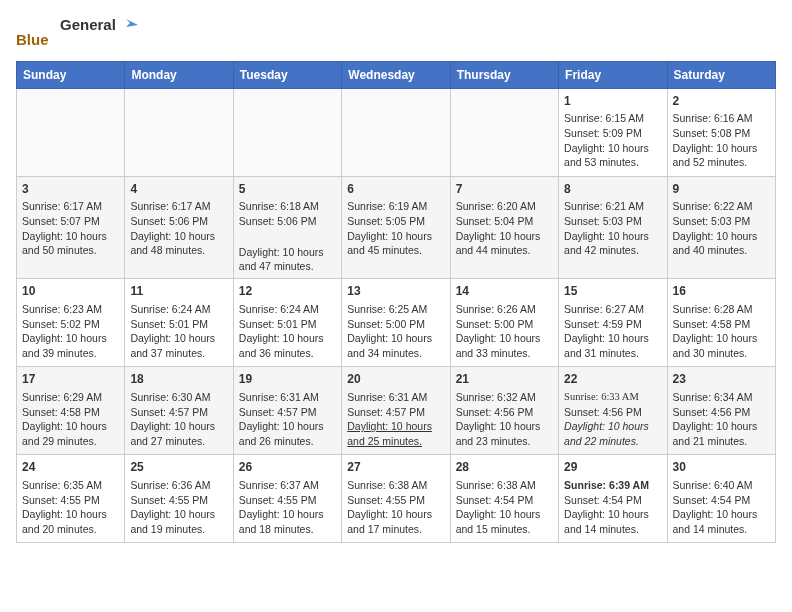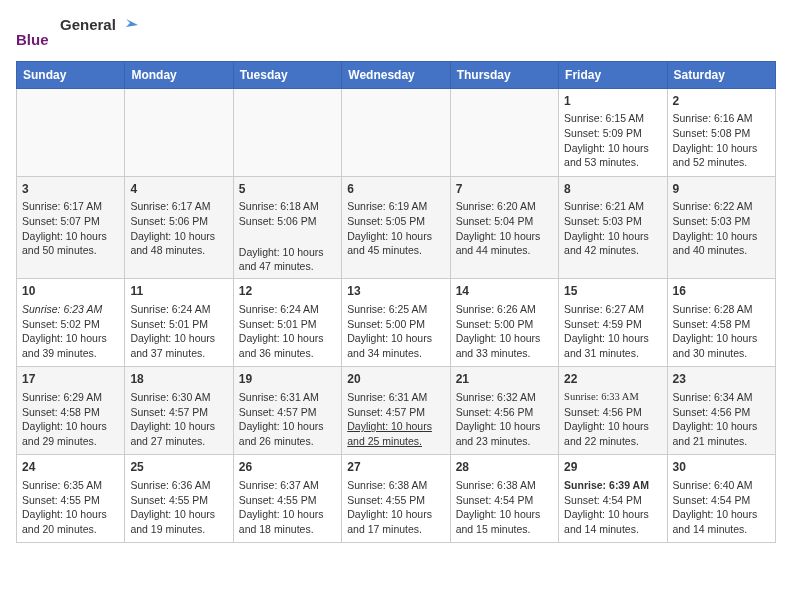--- a/index.html
+++ b/index.html
@@ -77,21 +77,21 @@
 
 <div class="header">
   <div class="logo">
   <div style="display:flex;flex-direction:column;line-height:1.15;">
     <div style="display:flex;align-items:center;gap:2px;margin-left:44px;">
       <span style="font-size:15px;font-weight:bold;color:#333;">General</span>
       <svg width="22" height="16" viewBox="0 0 22 16">
         <polygon points="8,2 20,8 8,10 12,6" fill="#4a90d9"></polygon>
       </svg>
     </div>
-    <span style="font-size:15px;font-weight:bold;color:#701a75;margin-top:-2px;">Blue</span>
+    <span style="font-size:15px;font-weight:bold;color:#a16207;margin-top:-2px;">Blue</span>
   </div>
 </div>
   <div class="title-block">
     <div class="month-title"></div>
     <div class="subtitle"></div>
   </div>
 </div>
 
 <table>
   <thead>
@@ -165,21 +165,21 @@
         <td>
           <span class="day-num">9</span>
           <span style="display: block;">Sunrise: 6:22 AM</span>
           <span style="display: block;">Sunset: 5:03 PM</span>
           <span style="display: block;">Daylight: 10 hours and 40 minutes.</span>
         </td>
       </tr>
       <tr>
         <td>
           <span class="day-num">10</span>
-          <span style="display: block; font-style: italic;">Sunrise: 6:23 AM</span>
+          <span style="display: block;">Sunrise: 6:23 AM</span>
           <span style="display: block;">Sunset: 5:02 PM</span>
           <span style="display: block;">Daylight: 10 hours and 39 minutes.</span>
         </td>
         <td>
           <span class="day-num">11</span>
           <span style="display: block;">Sunrise: 6:24 AM</span>
           <span style="display: block;">Sunset: 5:01 PM</span>
           <span style="display: block;">Daylight: 10 hours and 37 minutes.</span>
         </td>
         <td>
@@ -241,21 +241,21 @@
         <td>
           <span class="day-num">21</span>
           <span style="display: block;">Sunrise: 6:32 AM</span>
           <span style="display: block;">Sunset: 4:56 PM</span>
           <span style="display: block;">Daylight: 10 hours and 23 minutes.</span>
         </td>
         <td>
           <span class="day-num">22</span>
           <span style="display: block; font-family: Liberation Serif, serif;">Sunrise: 6:33 AM</span>
           <span style="display: block;">Sunset: 4:56 PM</span>
-          <span style="display: block;">Daylight: 10 hours and 22 minutes.</span>
+          <span style="display: block; font-style: italic;">Daylight: 10 hours and 22 minutes.</span>
         </td>
         <td>
           <span class="day-num">23</span>
           <span style="display: block;">Sunrise: 6:34 AM</span>
           <span style="display: block;">Sunset: 4:56 PM</span>
           <span style="display: block;">Daylight: 10 hours and 21 minutes.</span>
         </td>
       </tr>
       <tr>
         <td>

